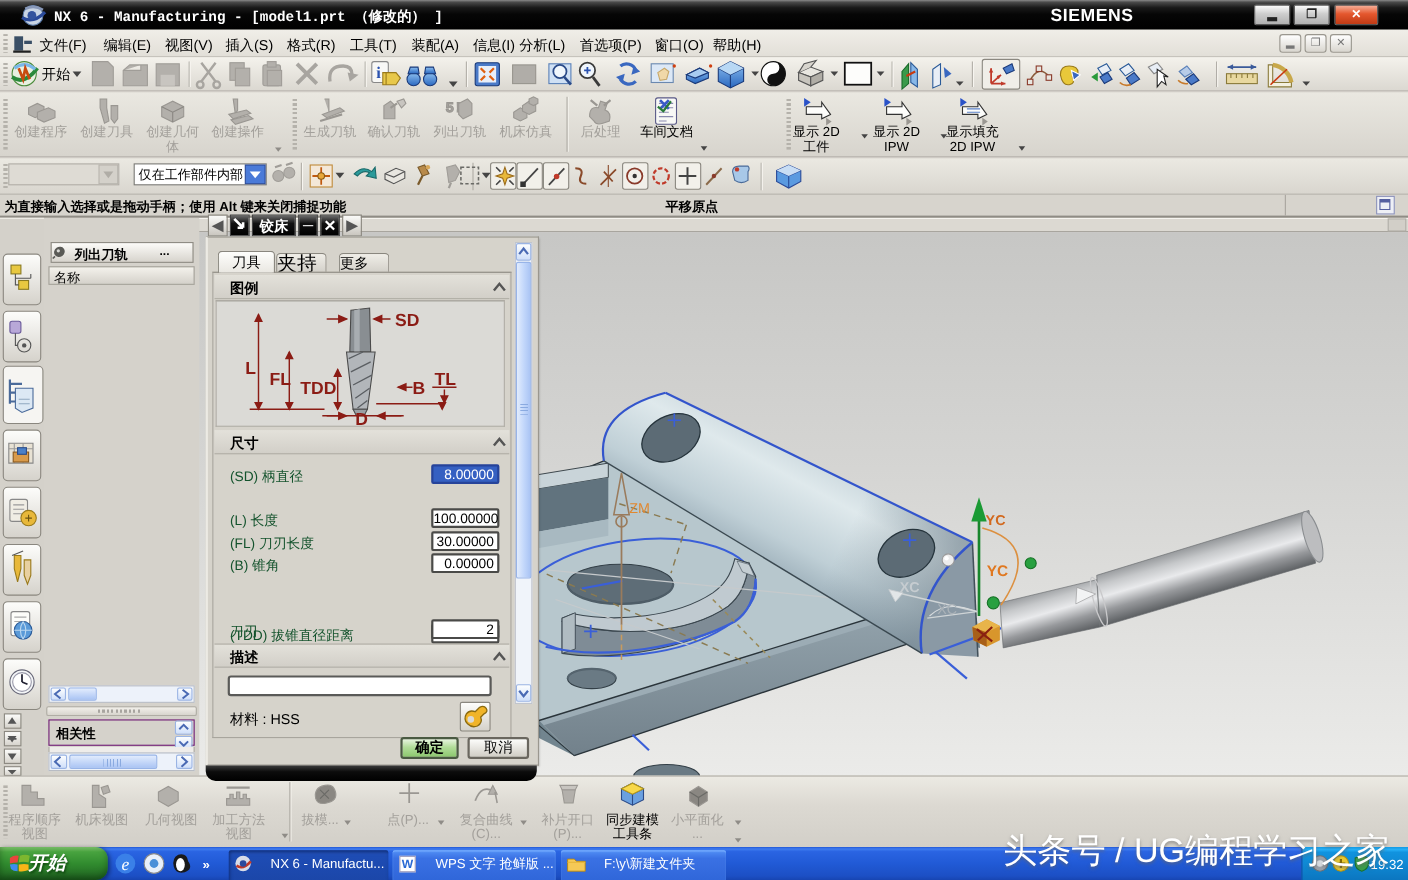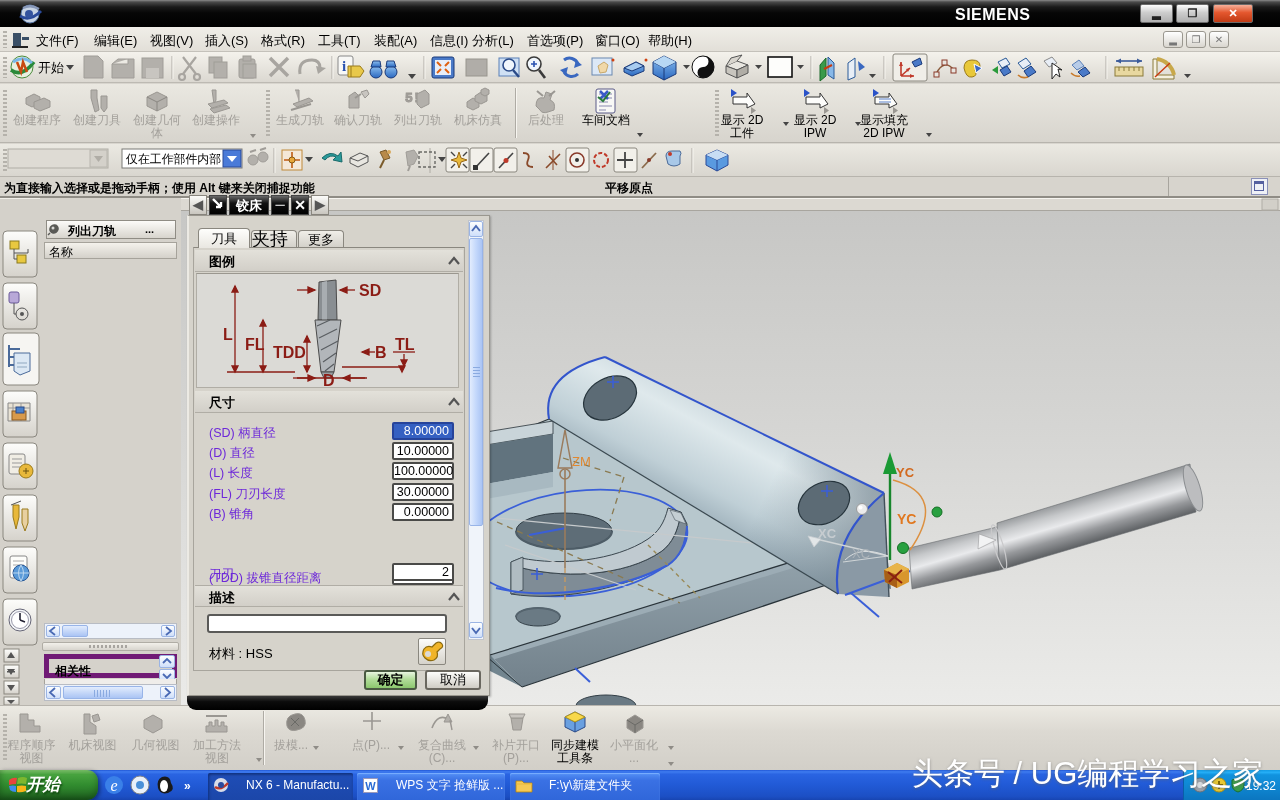--- a/index.html
+++ b/index.html
@@ -41,35 +41,36 @@
 box-shadow:inset 0 -3px 7px rgba(0,30,0,.35),2px 1px 4px rgba(0,0,20,.45);
 color:#fff;font-size:17px;font-style:italic;font-weight:bold;line-height:29px;text-shadow:1px 2px 2px rgba(10,60,10,.8);}
 .taskbtn{position:absolute;top:773px;height:37px;border-radius:2px;color:#fff;font-size:12px;line-height:25px;overflow:hidden;white-space:nowrap;padding-left:12px;}
 #tray{position:absolute;left:1183px;top:770px;width:97px;height:30px;
 background:linear-gradient(#139ae4 0,#25aff7 8%,#1193df 16%,#0f87d2 55%,#0b76c0 100%);
 border-left:1px solid #0a5ea8;color:#fff;font-size:12px;}
 #watermark{position:absolute;left:912px;top:753px;color:#fff;font-size:31px;white-space:nowrap;z-index:60;text-shadow:0 1px 3px rgba(100,100,100,.65);letter-spacing:0px;}
 
 
 .fld{position:absolute;left:8px;width:268px;height:20px;}
-.flab{position:absolute;left:14px;top:3px;font-size:12.5px;color:#6d28d9;}
+.flab{position:absolute;left:14px;top:3px;font-size:12.5px;color:#14532d;}
 .finp{position:absolute;left:197px;top:0;width:62px;height:18px;background:#fff;border:2px solid #4a4a48;border-radius:2px;font-size:12.5px;text-align:right;line-height:14px;padding-right:3px;color:#000;}
 .finp.sel{background:#3560c2;color:#fff;border-color:#26439a;}
 </style>
 </head>
 <body>
 <div id="root">
 
   <div id="titlebar">
     <svg style="position:absolute;left:17px;top:2px" width="26" height="24" viewBox="0 0 26 24">
       <circle cx="13" cy="12" r="9" fill="#c8d4e4" stroke="#5a7aa8"></circle>
       <path d="M3,14 Q13,20 24,9" stroke="#2a4a9a" stroke-width="3" fill="none"></path>
       <path d="M6,6 Q14,2 22,7" stroke="#8898b8" stroke-width="2.5" fill="none"></path>
       <circle cx="12" cy="12" r="4" fill="#33539e"></circle>
     </svg>
+    <div class="ttext">NX 6 - Manufacturing - [model1.prt （修改的） ]</div>
     <div id="siemens">SIEMENS</div>
     <div class="winbtn" style="left:1140px;">▂</div>
     <div class="winbtn" style="left:1176px;">❐</div>
     <div class="winbtn" id="wb3" style="left:1213px;width:40px;">✕</div>
   </div>
 
   <div id="menubar">
     <div class="grip" style="left:3px;top:4px;height:17px;"></div>
     <svg style="position:absolute;left:10px;top:3px" width="22" height="20" viewBox="0 0 22 20">
       <rect x="3" y="3" width="8" height="13" fill="#3a4f66"></rect>
@@ -713,21 +714,21 @@
           <svg width="12" height="10" viewBox="0 0 12 10">
             <path d="M4,1 L9,5 L4,9" stroke="#4a6ab4" stroke-width="1.8" fill="none"></path>
           </svg>
         </div>
     </div>
 
     <div style="position:absolute;left:2px;top:444px;width:137px;height:9px;background:linear-gradient(#f2f0ea,#d8d5ce);border:1px solid #b0ada5;border-radius:2px;">
       <div style="position:absolute;left:46px;top:2px;width:40px;height:3px;background:repeating-linear-gradient(90deg,#a8a5a0 0,#a8a5a0 2px,transparent 2px,transparent 4px);"></div>
     </div>
 
-    <div style="position:absolute;left:4px;top:456px;width:133px;height:24px;background:#d5d2cb;border:5px solid #701a75;">
+    <div style="position:absolute;left:4px;top:456px;width:133px;height:24px;background:#d5d2cb;border:1px solid #701a75;">
       <span style="position:absolute;left:6px;top:4px;font-size:12px;font-weight:bold;">相关性</span>
     </div>
     <div style="position:absolute;left:119px;top:457px;width:16px;height:13px;background:linear-gradient(#fdfefe,#cfdffa);border:1px solid #9ab4e4;border-radius:2px;">
         <svg width="14" height="11" viewBox="0 0 14 11">
           <path d="M3,7 L7,3 L11,7" stroke="#4a6ab4" stroke-width="1.8" fill="none"></path>
         </svg>
       </div>
     <div style="position:absolute;left:119px;top:471px;width:16px;height:13px;background:linear-gradient(#fdfefe,#cfdffa);border:1px solid #9ab4e4;border-radius:2px;">
         <svg width="14" height="11" viewBox="0 0 14 11">
           <path d="M3,4 L7,8 L11,4" stroke="#4a6ab4" stroke-width="1.8" fill="none"></path>
@@ -762,21 +763,21 @@
     </div>
     <div style="position:absolute;left:42px;top:0;width:40px;height:20px;background:linear-gradient(#6a6a6a 0,#111 40%,#000 100%);border:1px solid #444;color:#fff;font-size:13px;font-weight:bold;text-align:center;line-height:19px;">铰床</div>
     <div style="position:absolute;left:84px;top:0;width:18px;height:20px;background:linear-gradient(#6a6a6a 0,#111 40%,#000 100%);border:1px solid #444;color:#fff;font-weight:bold;font-size:13px;text-align:center;line-height:17px;">─</div>
     <div style="position:absolute;left:104px;top:0;width:18px;height:20px;background:linear-gradient(#6a6a6a 0,#111 40%,#000 100%);border:1px solid #444;color:#fff;font-weight:bold;font-size:14px;text-align:center;line-height:18px;">✕</div>
     <div style="position:absolute;left:124px;top:0;width:18px;height:20px;background:linear-gradient(#fbfbf9,#c9c6bf);border:1px solid #8a877f;color:#555;font-weight:bold;font-size:13px;text-align:center;line-height:18px;">▶</div>
 
     <div style="position:absolute;left:0;top:20px;width:303px;height:481px;background:#d6d3cb;border:1px solid #9a978f;border-left:2px solid #eceae4;box-shadow:1px 1px 2px rgba(0,0,0,.25);"></div>
 
     <div style="position:absolute;left:11px;top:33px;width:52px;height:20px;background:linear-gradient(#fefefc,#e9e7e1);border:1px solid #8a877f;border-bottom:none;border-radius:4px 4px 0 0;font-size:13px;text-align:center;line-height:19px;z-index:3;">刀具</div>
     <div style="position:absolute;left:64px;top:35px;width:46px;height:18px;background:linear-gradient(#f0eee8,#d2cfc8);border:1px solid #8a877f;border-bottom:none;border-radius:4px 4px 0 0;font-size:18px;text-align:left;line-height:17px;">夹持器</div>
-    <div style="position:absolute;left:111px;top:35px;width:46px;height:18px;background:linear-gradient(#f0eee8,#d2cfc8);border:1px solid #8a877f;border-bottom:none;border-radius:4px 4px 0 0;font-size:13px;text-align:center;line-height:17px;">更多</div>
+    <div style="position:absolute;left:121px;top:35px;width:46px;height:18px;background:linear-gradient(#f0eee8,#d2cfc8);border:1px solid #8a877f;border-bottom:none;border-radius:4px 4px 0 0;font-size:13px;text-align:left;line-height:17px;">更多</div>
 
     <div style="position:absolute;left:6px;top:52px;width:272px;height:424px;border:1px solid #a8a59d;border-top:1px solid #8a877f;background:#d6d3cb;"></div>
 
     <div style="position:absolute;left:8px;top:55px;width:268px;height:22px;background:linear-gradient(#e3e1da,#d2cfc8);border-bottom:1px solid #b0ada5;">
       <span style="position:absolute;left:14px;top:3px;font-size:13px;font-weight:bold;">图例</span>
       <svg style="position:absolute;left:252px;top:5px" width="14" height="12" viewBox="0 0 14 12">
           <path d="M2,9 L7,3 L12,9" stroke="#555" stroke-width="2.2" fill="none"></path>
         </svg>
     </div>
     <div style="position:absolute;left:9px;top:78px;width:263px;height:115px;background:#dbdad6;border:1px solid #b0ada5;border-top:1px solid #9a978f;">
@@ -828,24 +829,20 @@
     <div style="position:absolute;left:8px;top:196px;width:268px;height:22px;background:linear-gradient(#e3e1da,#d2cfc8);border-bottom:1px solid #b0ada5;">
       <span style="position:absolute;left:14px;top:3px;font-size:13px;font-weight:bold;">尺寸</span>
       <svg style="position:absolute;left:252px;top:5px" width="14" height="12" viewBox="0 0 14 12">
           <path d="M2,9 L7,3 L12,9" stroke="#555" stroke-width="2.2" fill="none"></path>
         </svg>
     </div>
     <div class="fld" style="top:227px;">
         <span class="flab">(SD) 柄直径</span>
         <span class="finp sel">8.00000</span>
       </div>
-    <div class="fld" style="top:247px;">
-        <span class="flab">(D) 直径</span>
-        <span class="finp">10.00000</span>
-      </div>
     <div class="fld" style="top:267px;">
         <span class="flab">(L) 长度</span>
         <span class="finp">100.00000</span>
       </div>
     <div class="fld" style="top:288px;">
         <span class="flab">(FL) 刀刃长度</span>
         <span class="finp">30.00000</span>
       </div>
     <div class="fld" style="top:308px;">
         <span class="flab">(B) 锥角</span>

